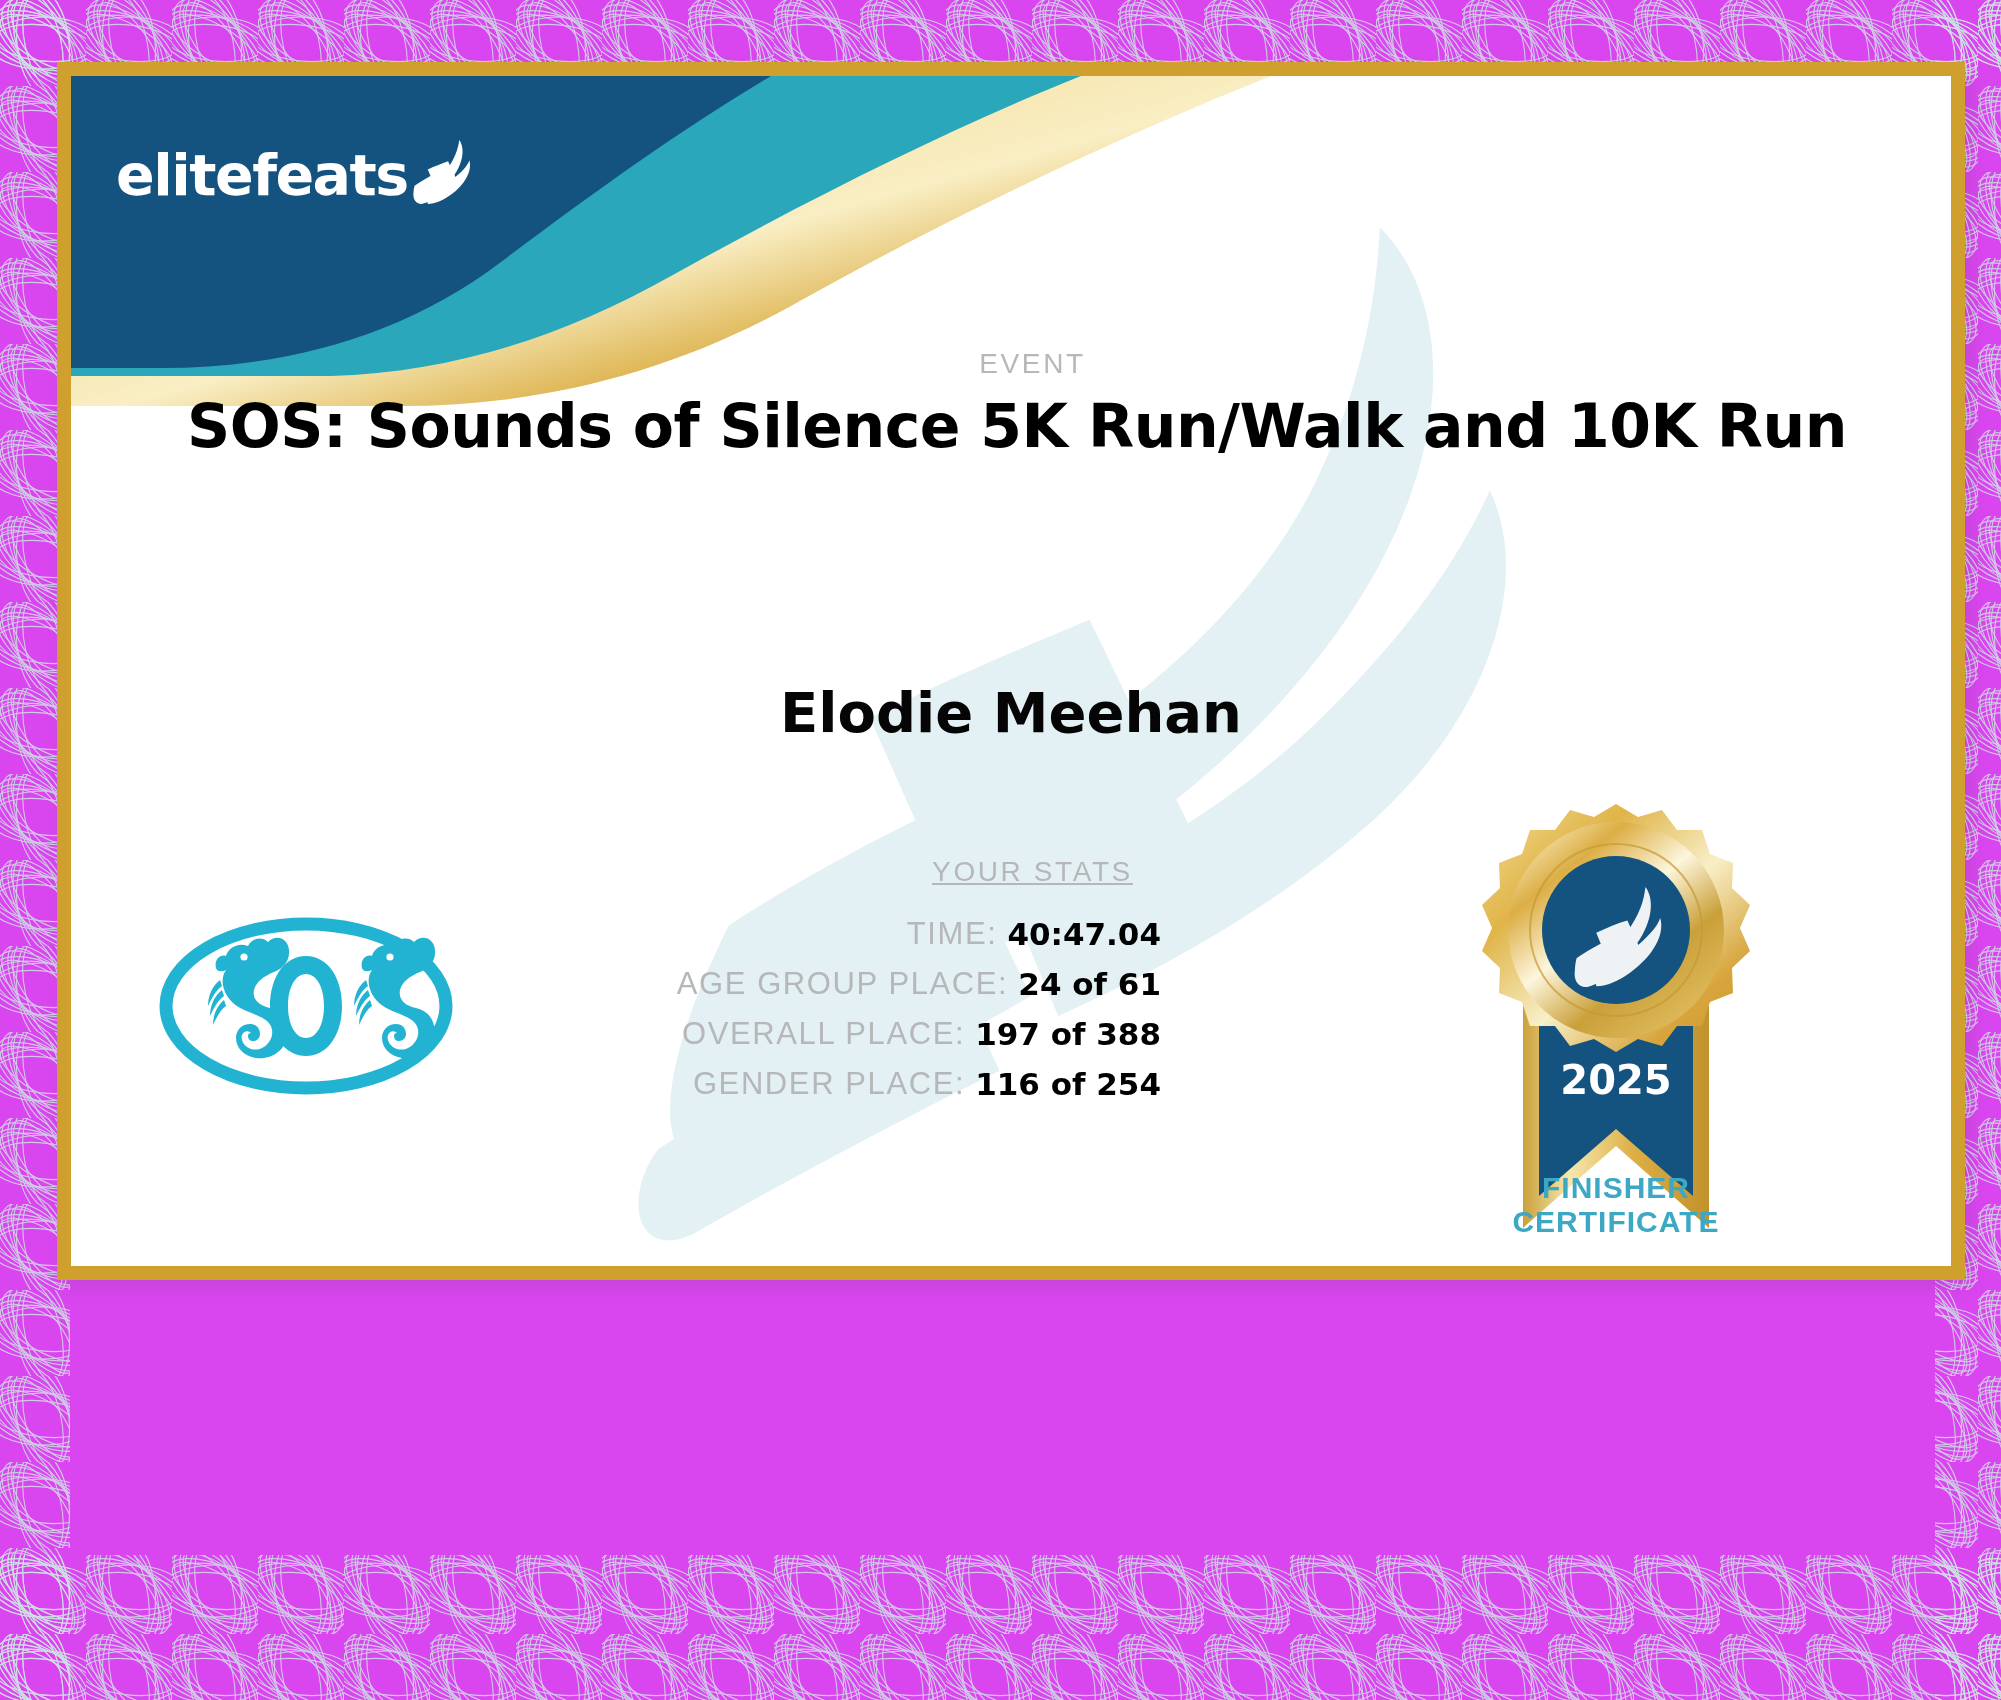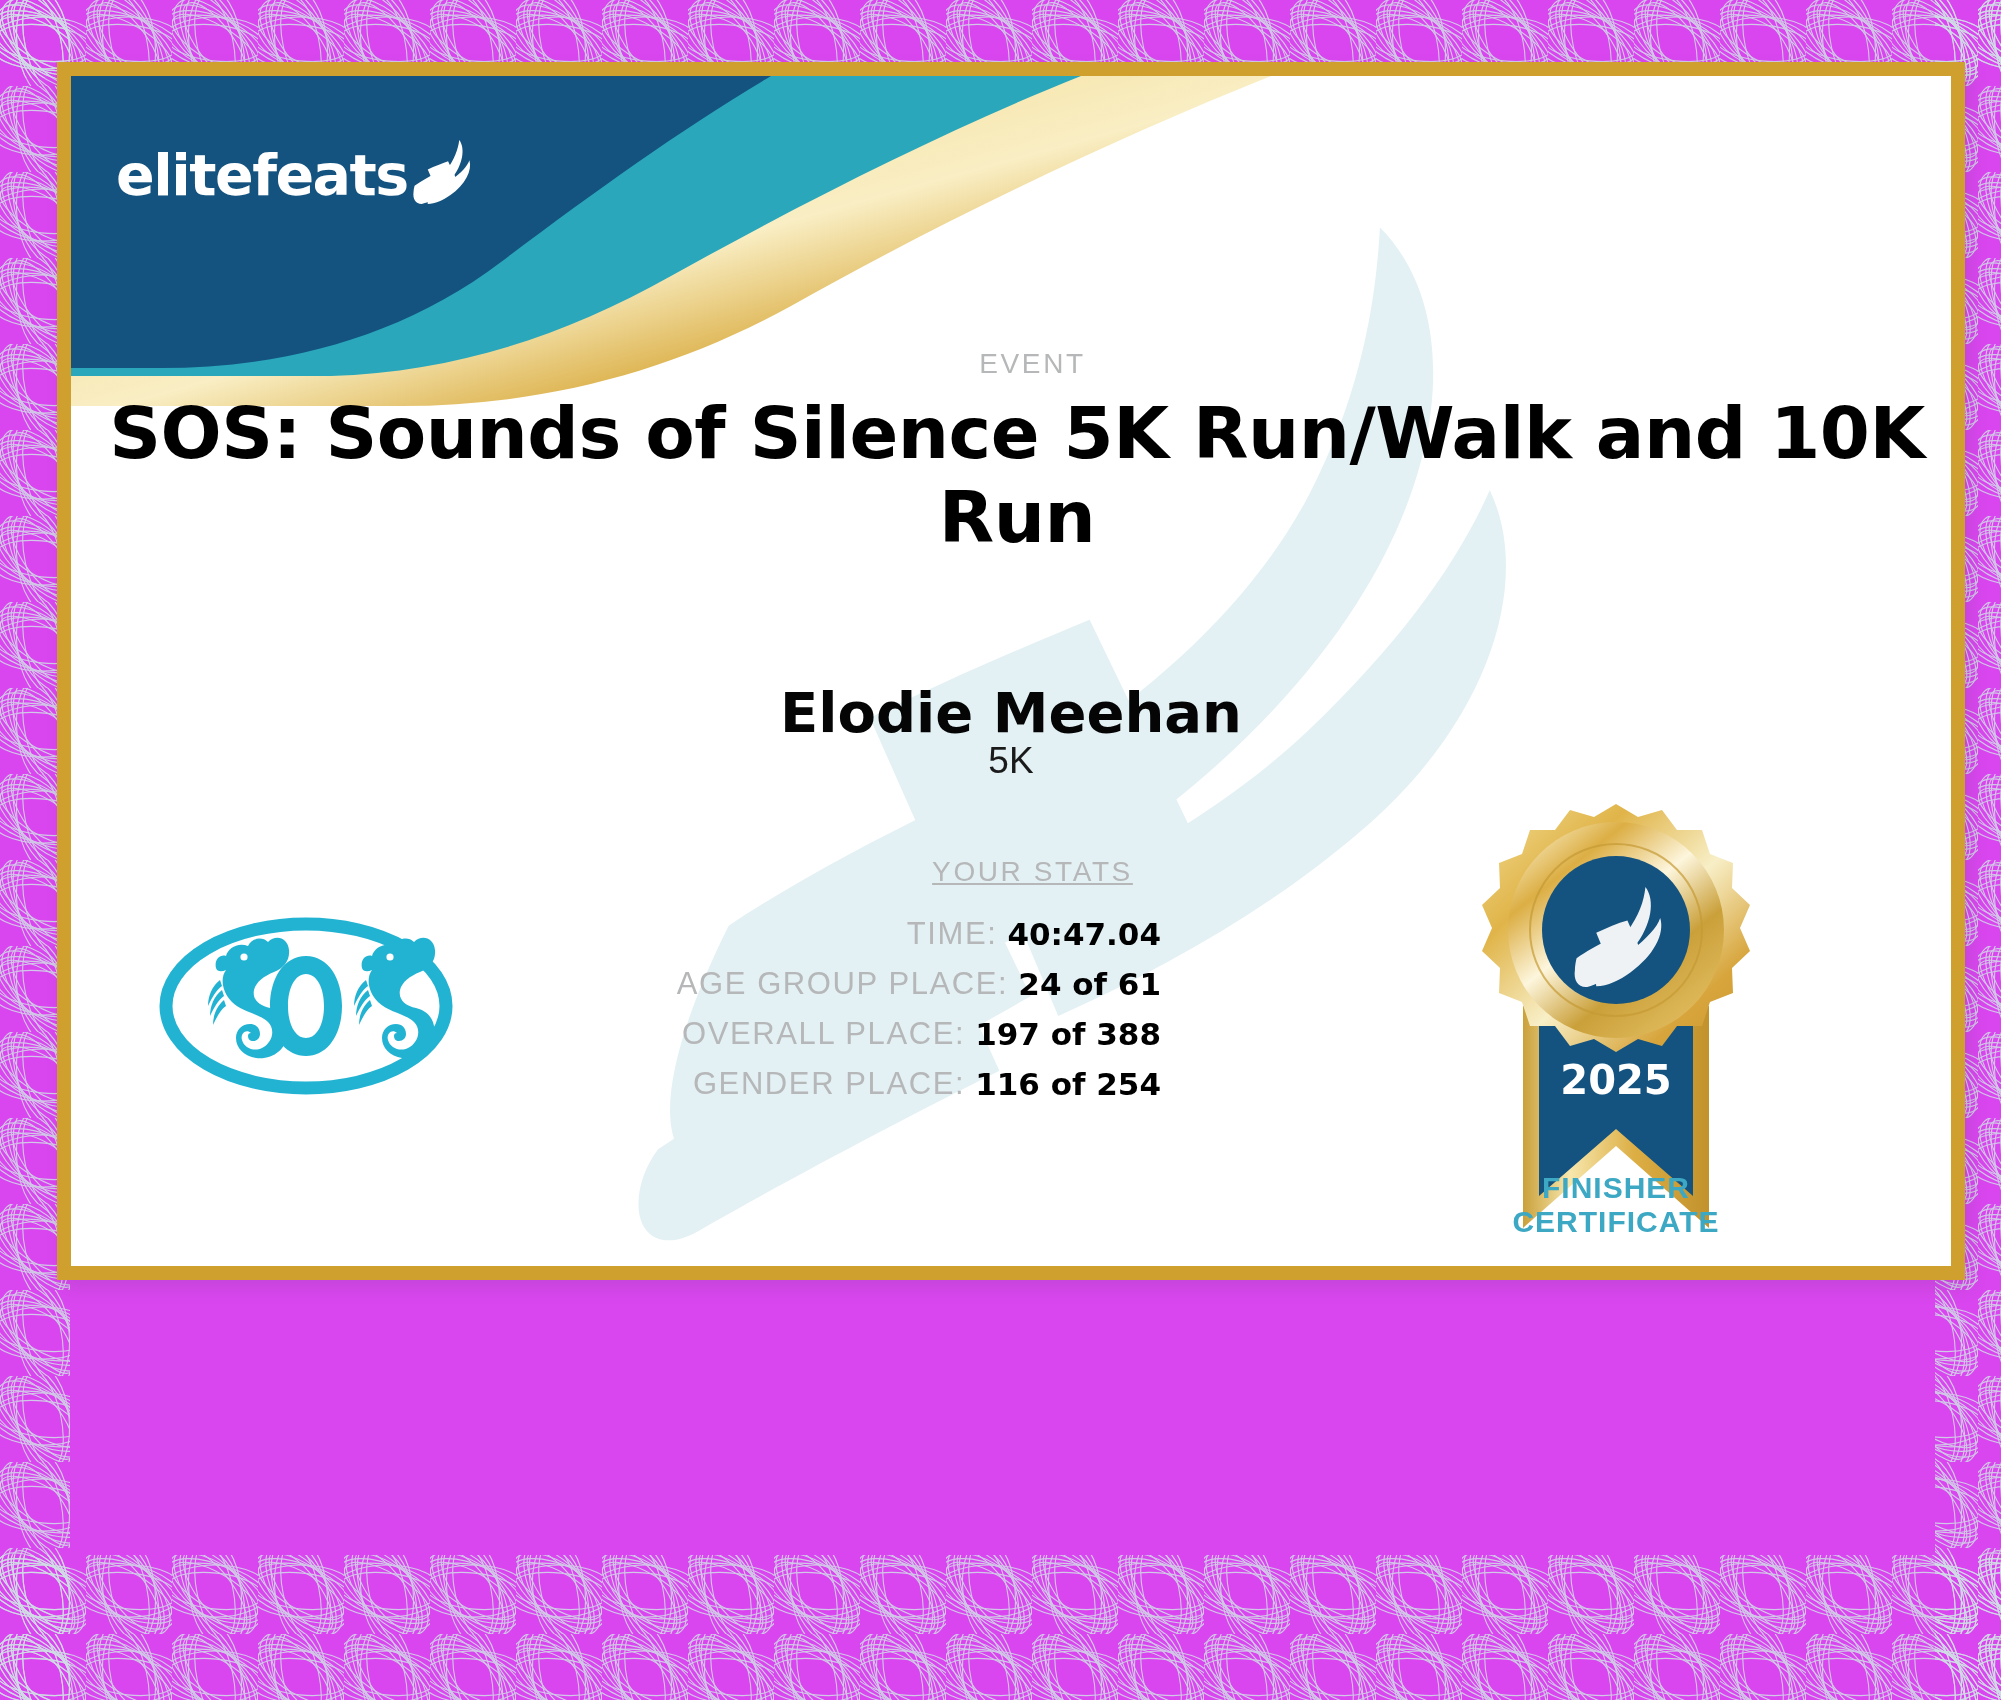--- a/index.html
+++ b/index.html
@@ -97,21 +97,21 @@
     font-weight: 400;
     font-family: "Liberation Sans", sans-serif;
     padding-left: 43px;
   }
   #event-label { position: absolute; left: 0; right: 0; top: 272px; }
   #event-title {
     position: absolute;
     left: 12px; right: 0; top: 315px;
     text-align: center;
     color: #000000;
-    font-size: 72px;
+    font-size: 60px;
     font-weight: 700;
     font-family: "DejaVu Sans", sans-serif;
     letter-spacing: -0.5px;
   }
   #awarded-label { position: absolute; left: 0; right: 0; top: 536px; }
   #recipient-name {
     position: absolute;
     left: 0; right: 0; top: 588px;
     text-align: center;
     color: #050505;
@@ -266,21 +266,20 @@
             <path d="M30 62 C 44 56, 58 50, 70 46 L 88 84 C 76 90, 60 98, 48 104 L 30 62 Z"></path>
             <path d="M4 94 C 16 86, 32 76, 46 70 L 62 110 C 48 118, 30 128, 18 130 C 6 130, 0 120, 2 106 C 2 102, 3 98, 4 94 Z"></path>
           </g>
         </svg>
       </div>
 
       <div class="label-sm" id="event-label">EVENT</div>
       <div id="event-title">SOS: Sounds of Silence 5K Run/Walk and 10K Run</div>
 
       <div id="recipient-name">Elodie Meehan</div>
-      <div id="recipient-distance">5K</div>
 
       <div class="label-sm" id="stats-label">YOUR STATS</div>
 
       <div id="stats-list">
         <div class="stat-row">
           <span class="stat-key">TIME:</span>
           <span class="stat-val">40:47.04</span>
         </div>
         <div class="stat-row">
           <span class="stat-key">AGE GROUP PLACE:</span>

